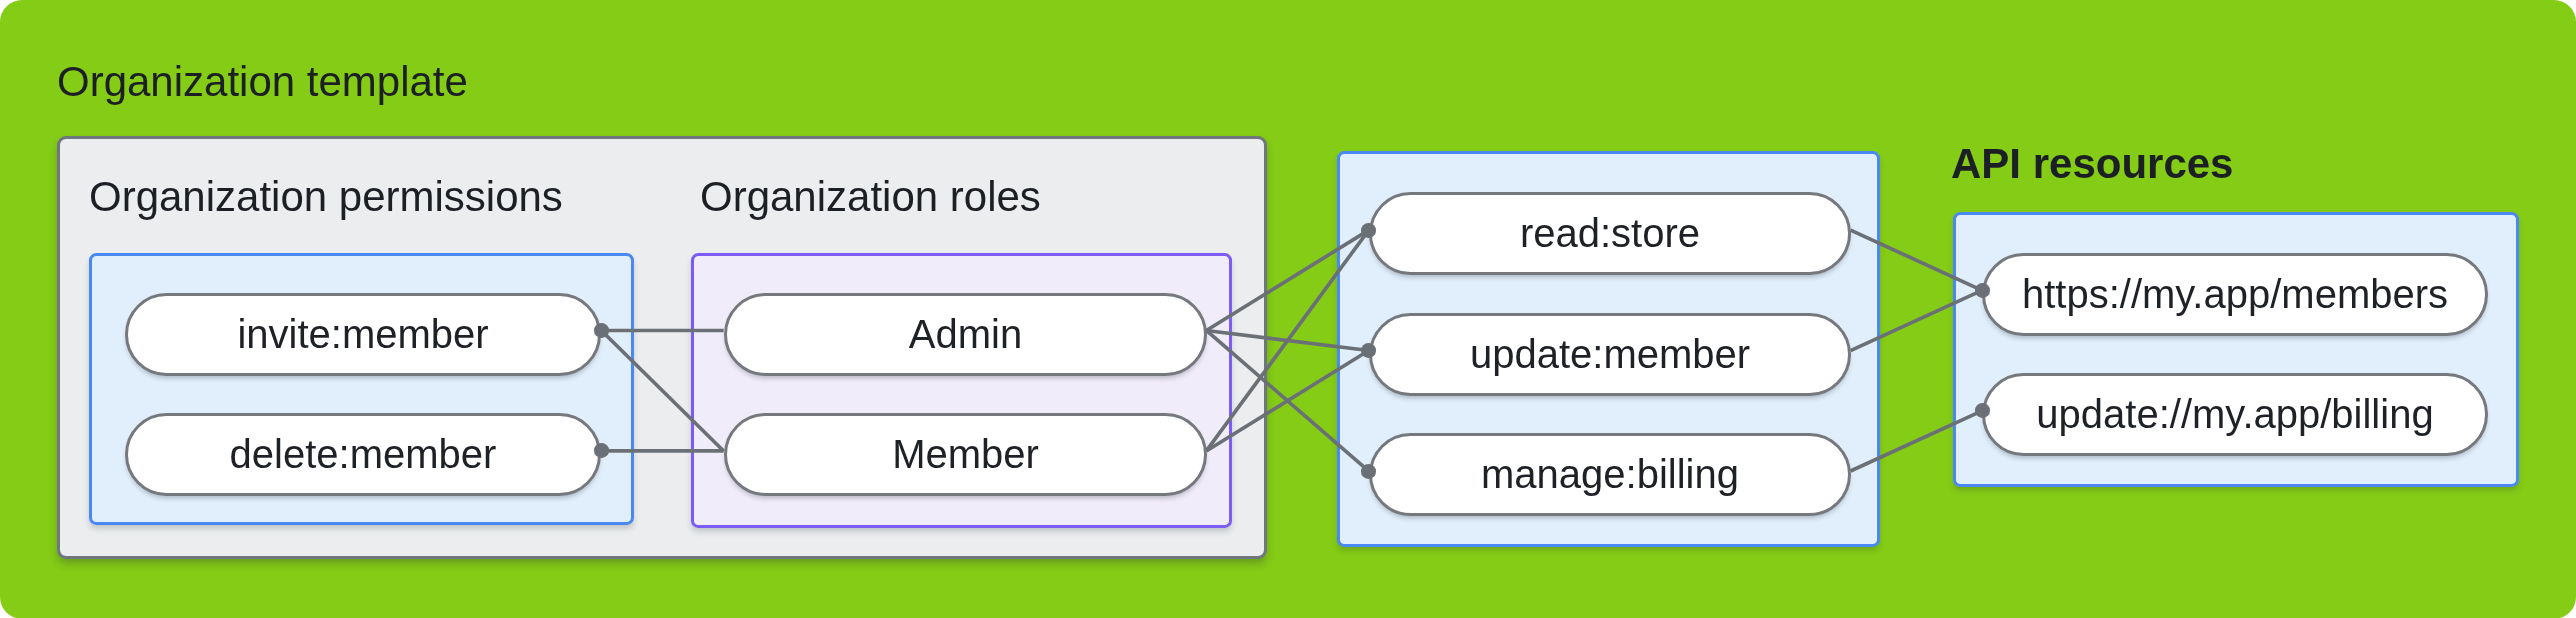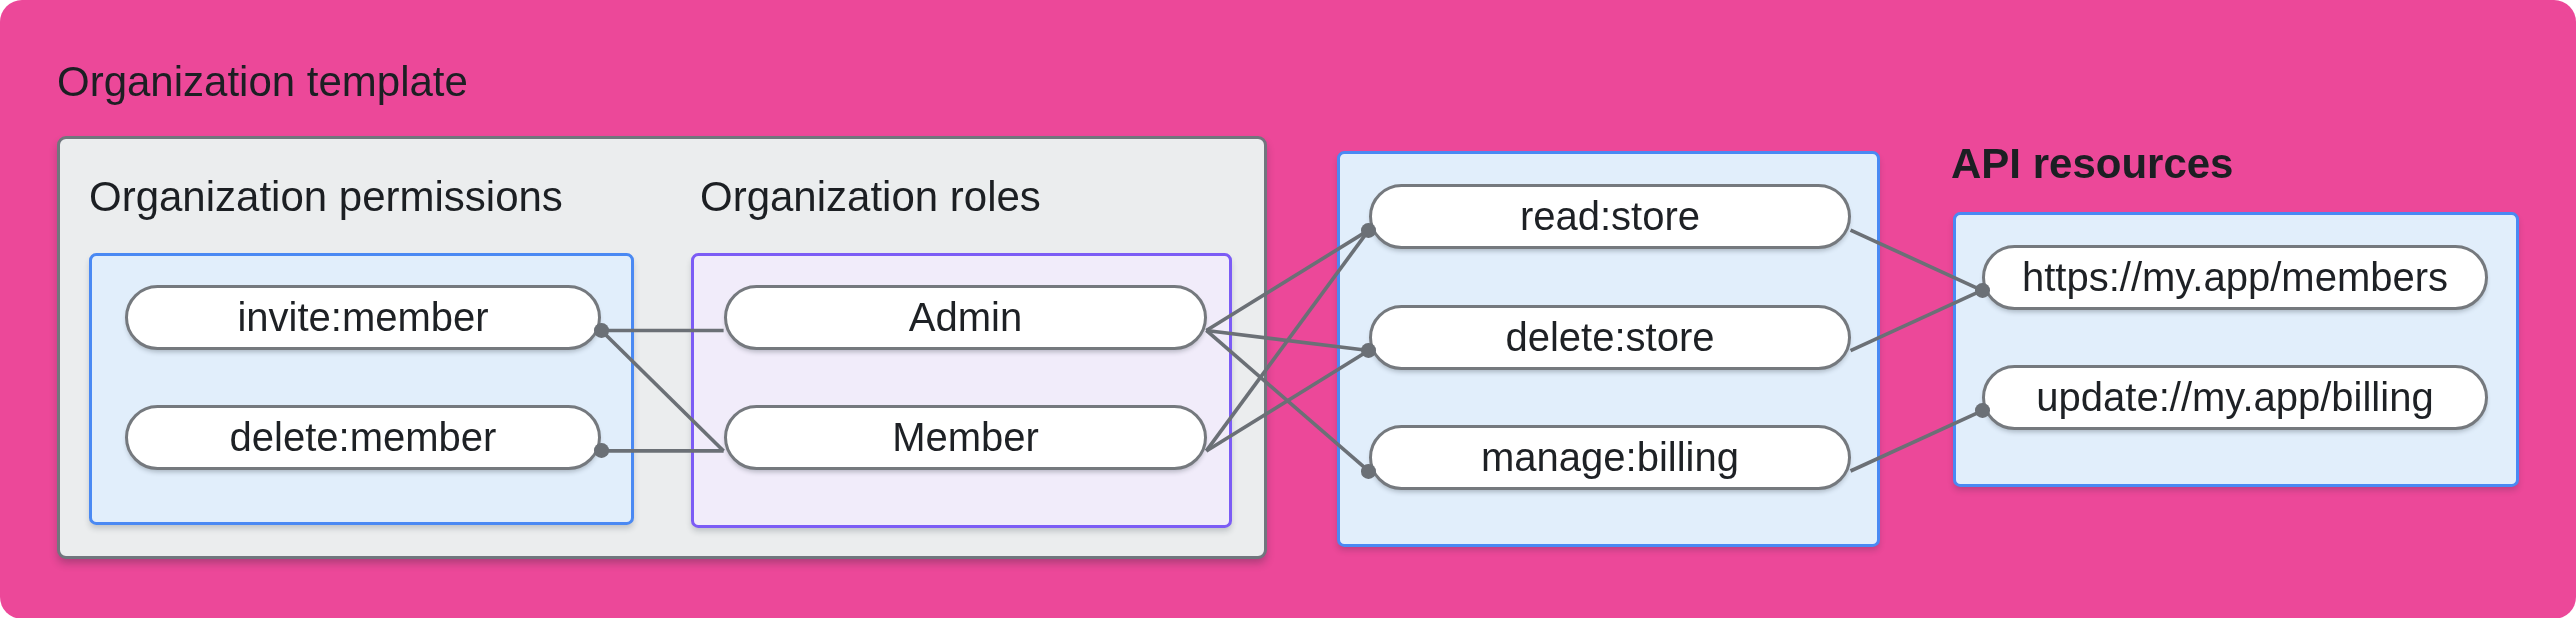--- a/index.html
+++ b/index.html
@@ -1,19 +1,19 @@
 <!DOCTYPE html>
 <html style="font-size:14.6px"><head>
 <meta charset="utf-8">
 <style>
   html,body{margin:0;padding:0;background:#ffffff;}
   .canvas{
     position:relative;
     width:2576px;height:619px;
-    background:#ec4899;
+    background:#84cc16;
     border-radius:22px;
     overflow:hidden;
     font-family:"Liberation Sans", sans-serif;
     color:#1c1f23;
   }
   .section-label{
     position:absolute;
     font-size:42px;
     line-height:1.2;
     color:#1c1f23;
@@ -38,31 +38,32 @@
     box-shadow:0 4.6px 6.4px -1.8px rgba(25,35,45,.22);
   }
   .box.purple{
     background:#f1ecfa;
     border:3.7px solid #7c5cf5;
     border-radius:7.3px;
     box-shadow:0 4.6px 6.4px -1.8px rgba(25,35,45,.22);
   }
   .pill{
     position:absolute;
-    height:65px;
+    height:83px;
     box-sizing:border-box;
     background:#ffffff;
     border:3.2px solid #75797e;
     border-radius:912px;
     display:flex;align-items:center;justify-content:center;
     font-size:40px;
     color:#1e2125;
     white-space:nowrap;
     z-index:3;
     box-shadow:0 3.7px 5.5px -1.8px rgba(25,35,45,.28);
+    margin-top:8px;
   }
   
   .lbl-template{left:57px;top:57px;}
   .lbl-org-permissions{left:89px;top:172px;}
   .lbl-org-roles{left:700px;top:172px;}
   .lbl-permissions{left:1339px;top:77px;}
   .lbl-api-resources{left:1951px;top:139px;font-weight:bold;}
   
   .box-template{left:57px;top:136px;width:1210px;height:423px;}
   .box-org-permissions{left:89px;top:253px;width:545px;height:272px;}
@@ -122,21 +123,21 @@
       <line x1="2028" y1="252" x2="2172" y2="318"></line>
       <line x1="2028" y1="384" x2="2172" y2="318"></line>
       <line x1="2028" y1="516" x2="2172" y2="450"></line>
     </svg>
 
   <div class="pill pill-invite">invite:member</div>
   <div class="pill pill-delete">delete:member</div>
   <div class="pill pill-admin">Admin</div>
   <div class="pill pill-member">Member</div>
   <div class="pill pill-read">read:store</div>
-  <div class="pill pill-update">delete:store</div>
+  <div class="pill pill-update">update:member</div>
   <div class="pill pill-manage">manage:billing</div>
   <div class="pill pill-api-members">https://my.app/members</div>
   <div class="pill pill-api-billing">update://my.app/billing</div>
 
 <div class="dot" style="left: 594px; top: 323px;"></div>
     <div class="dot" style="left: 594px; top: 443px;"></div>
     <div class="dot" style="left: 1361px; top: 223px;"></div>
     <div class="dot" style="left: 1361px; top: 343px;"></div>
     <div class="dot" style="left: 1361px; top: 464px;"></div>
     <div class="dot" style="left: 1975px; top: 283px;"></div>

